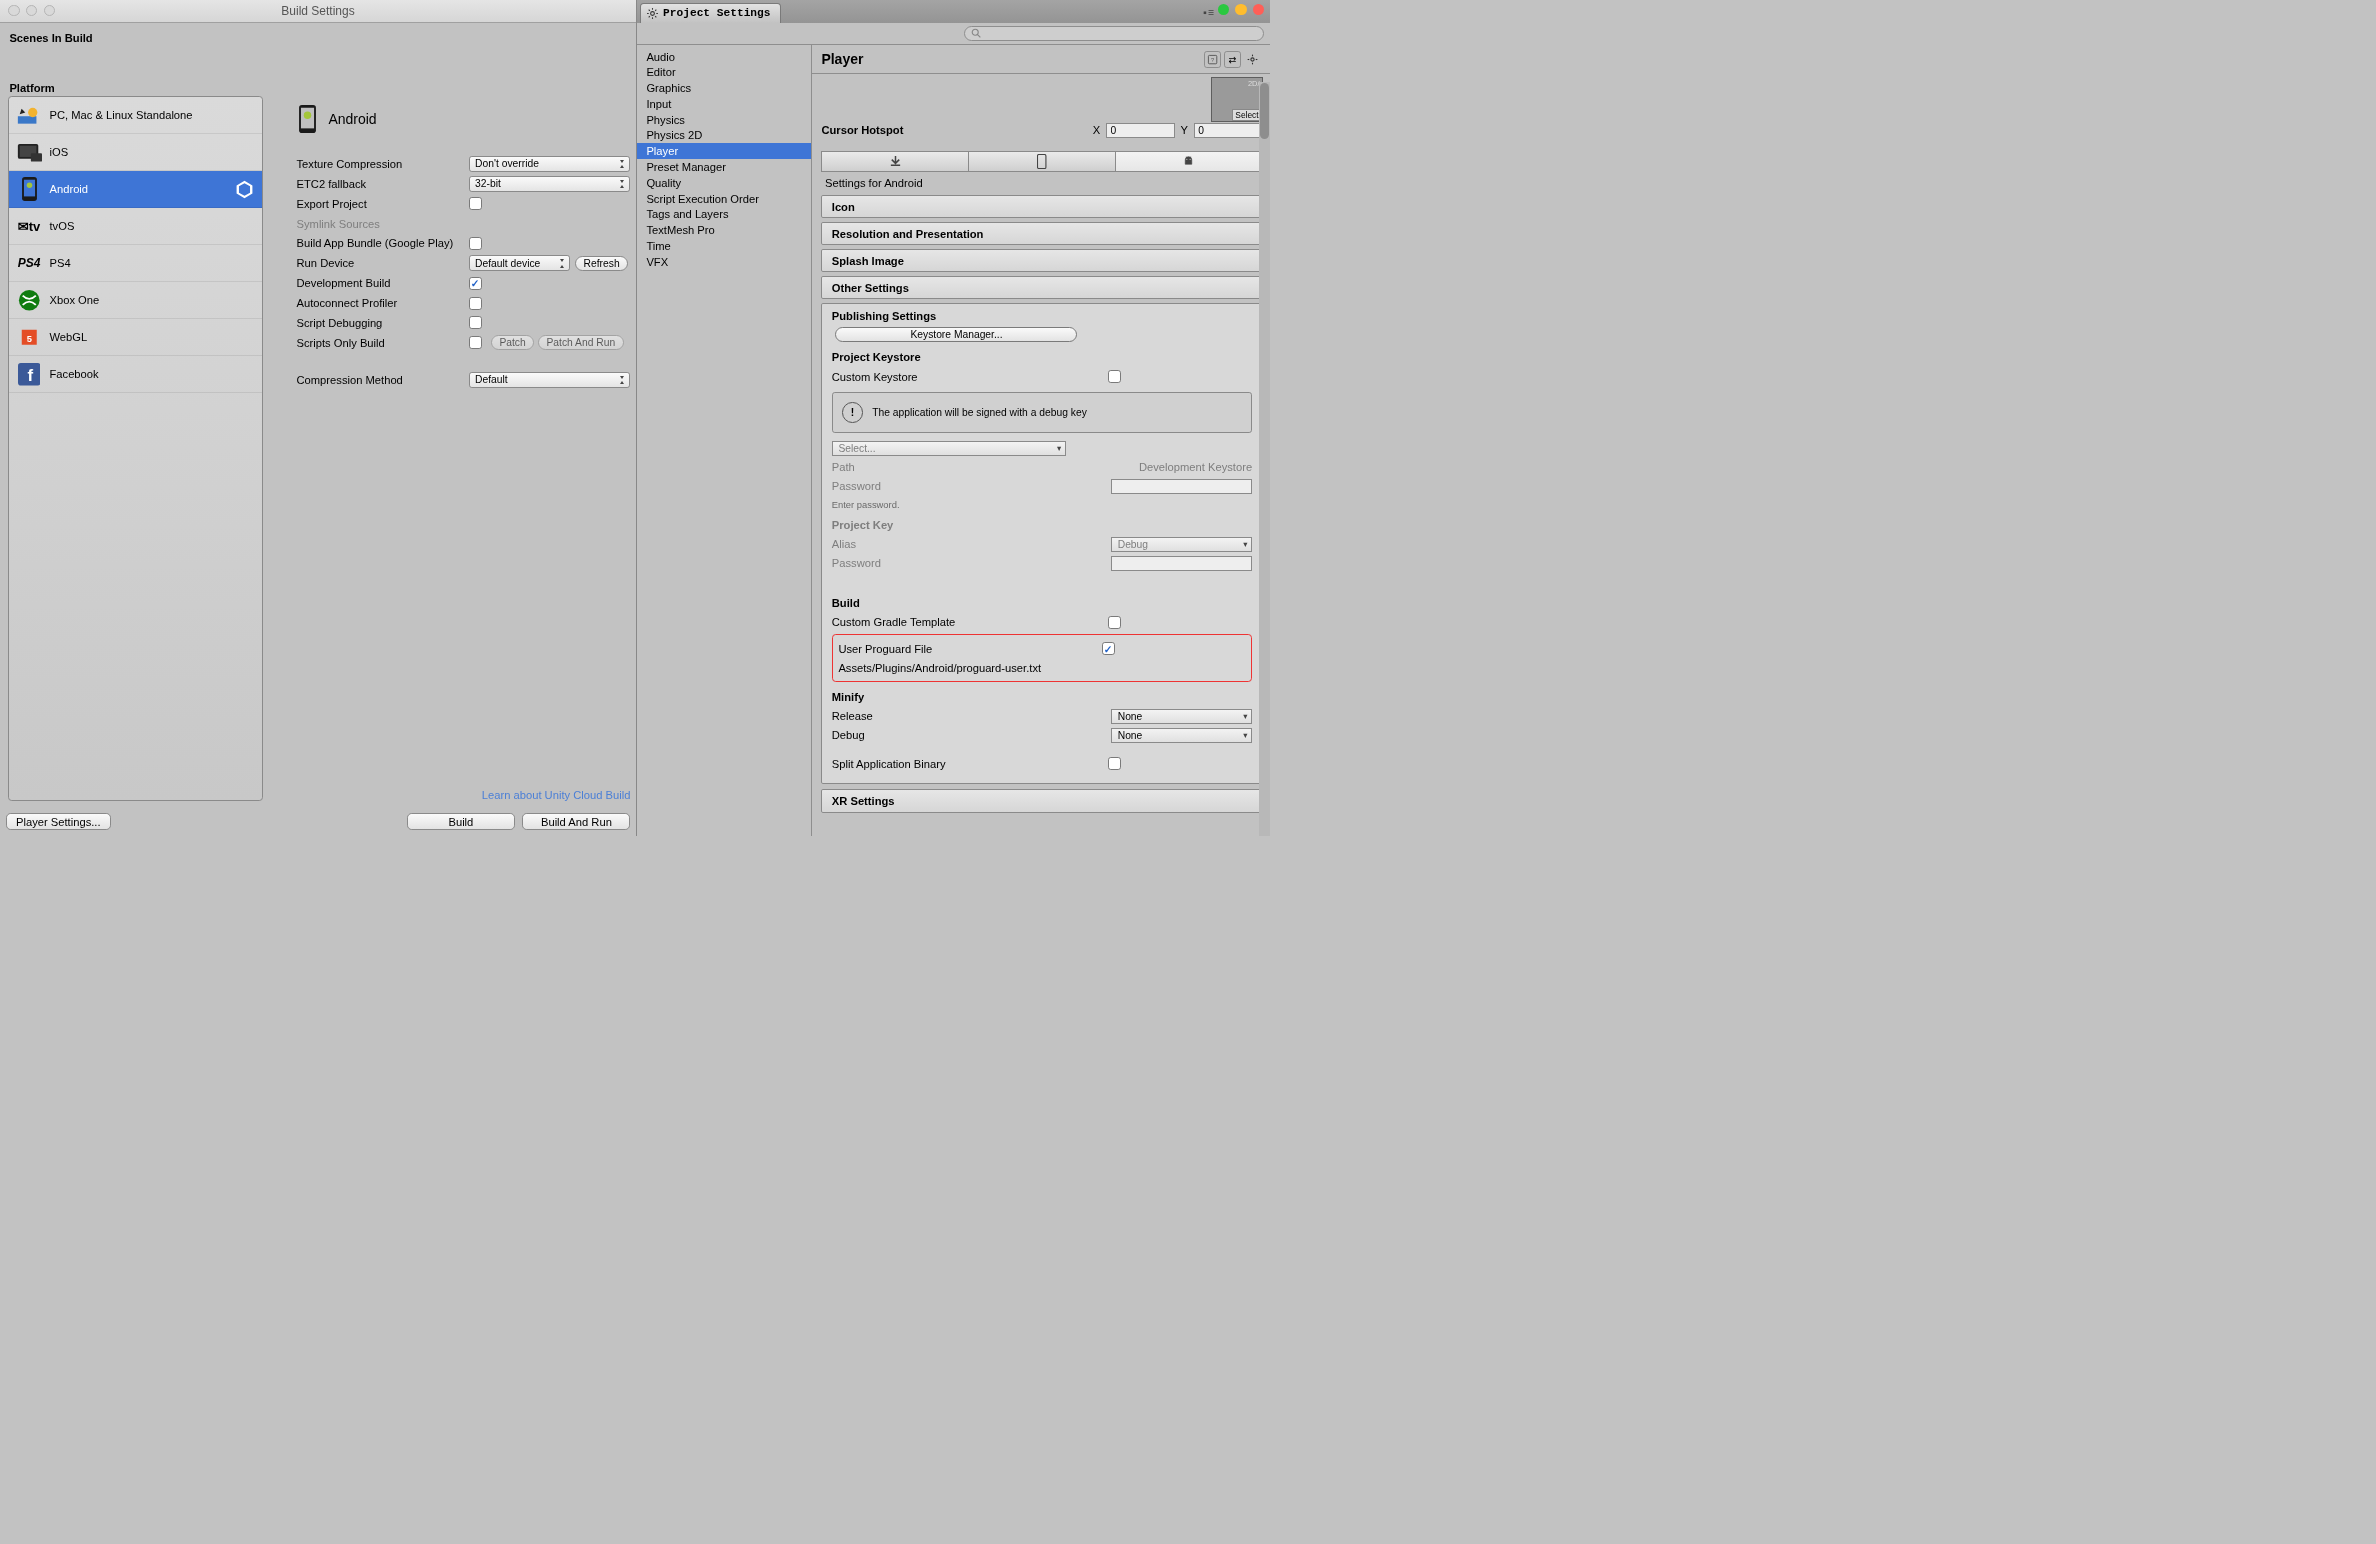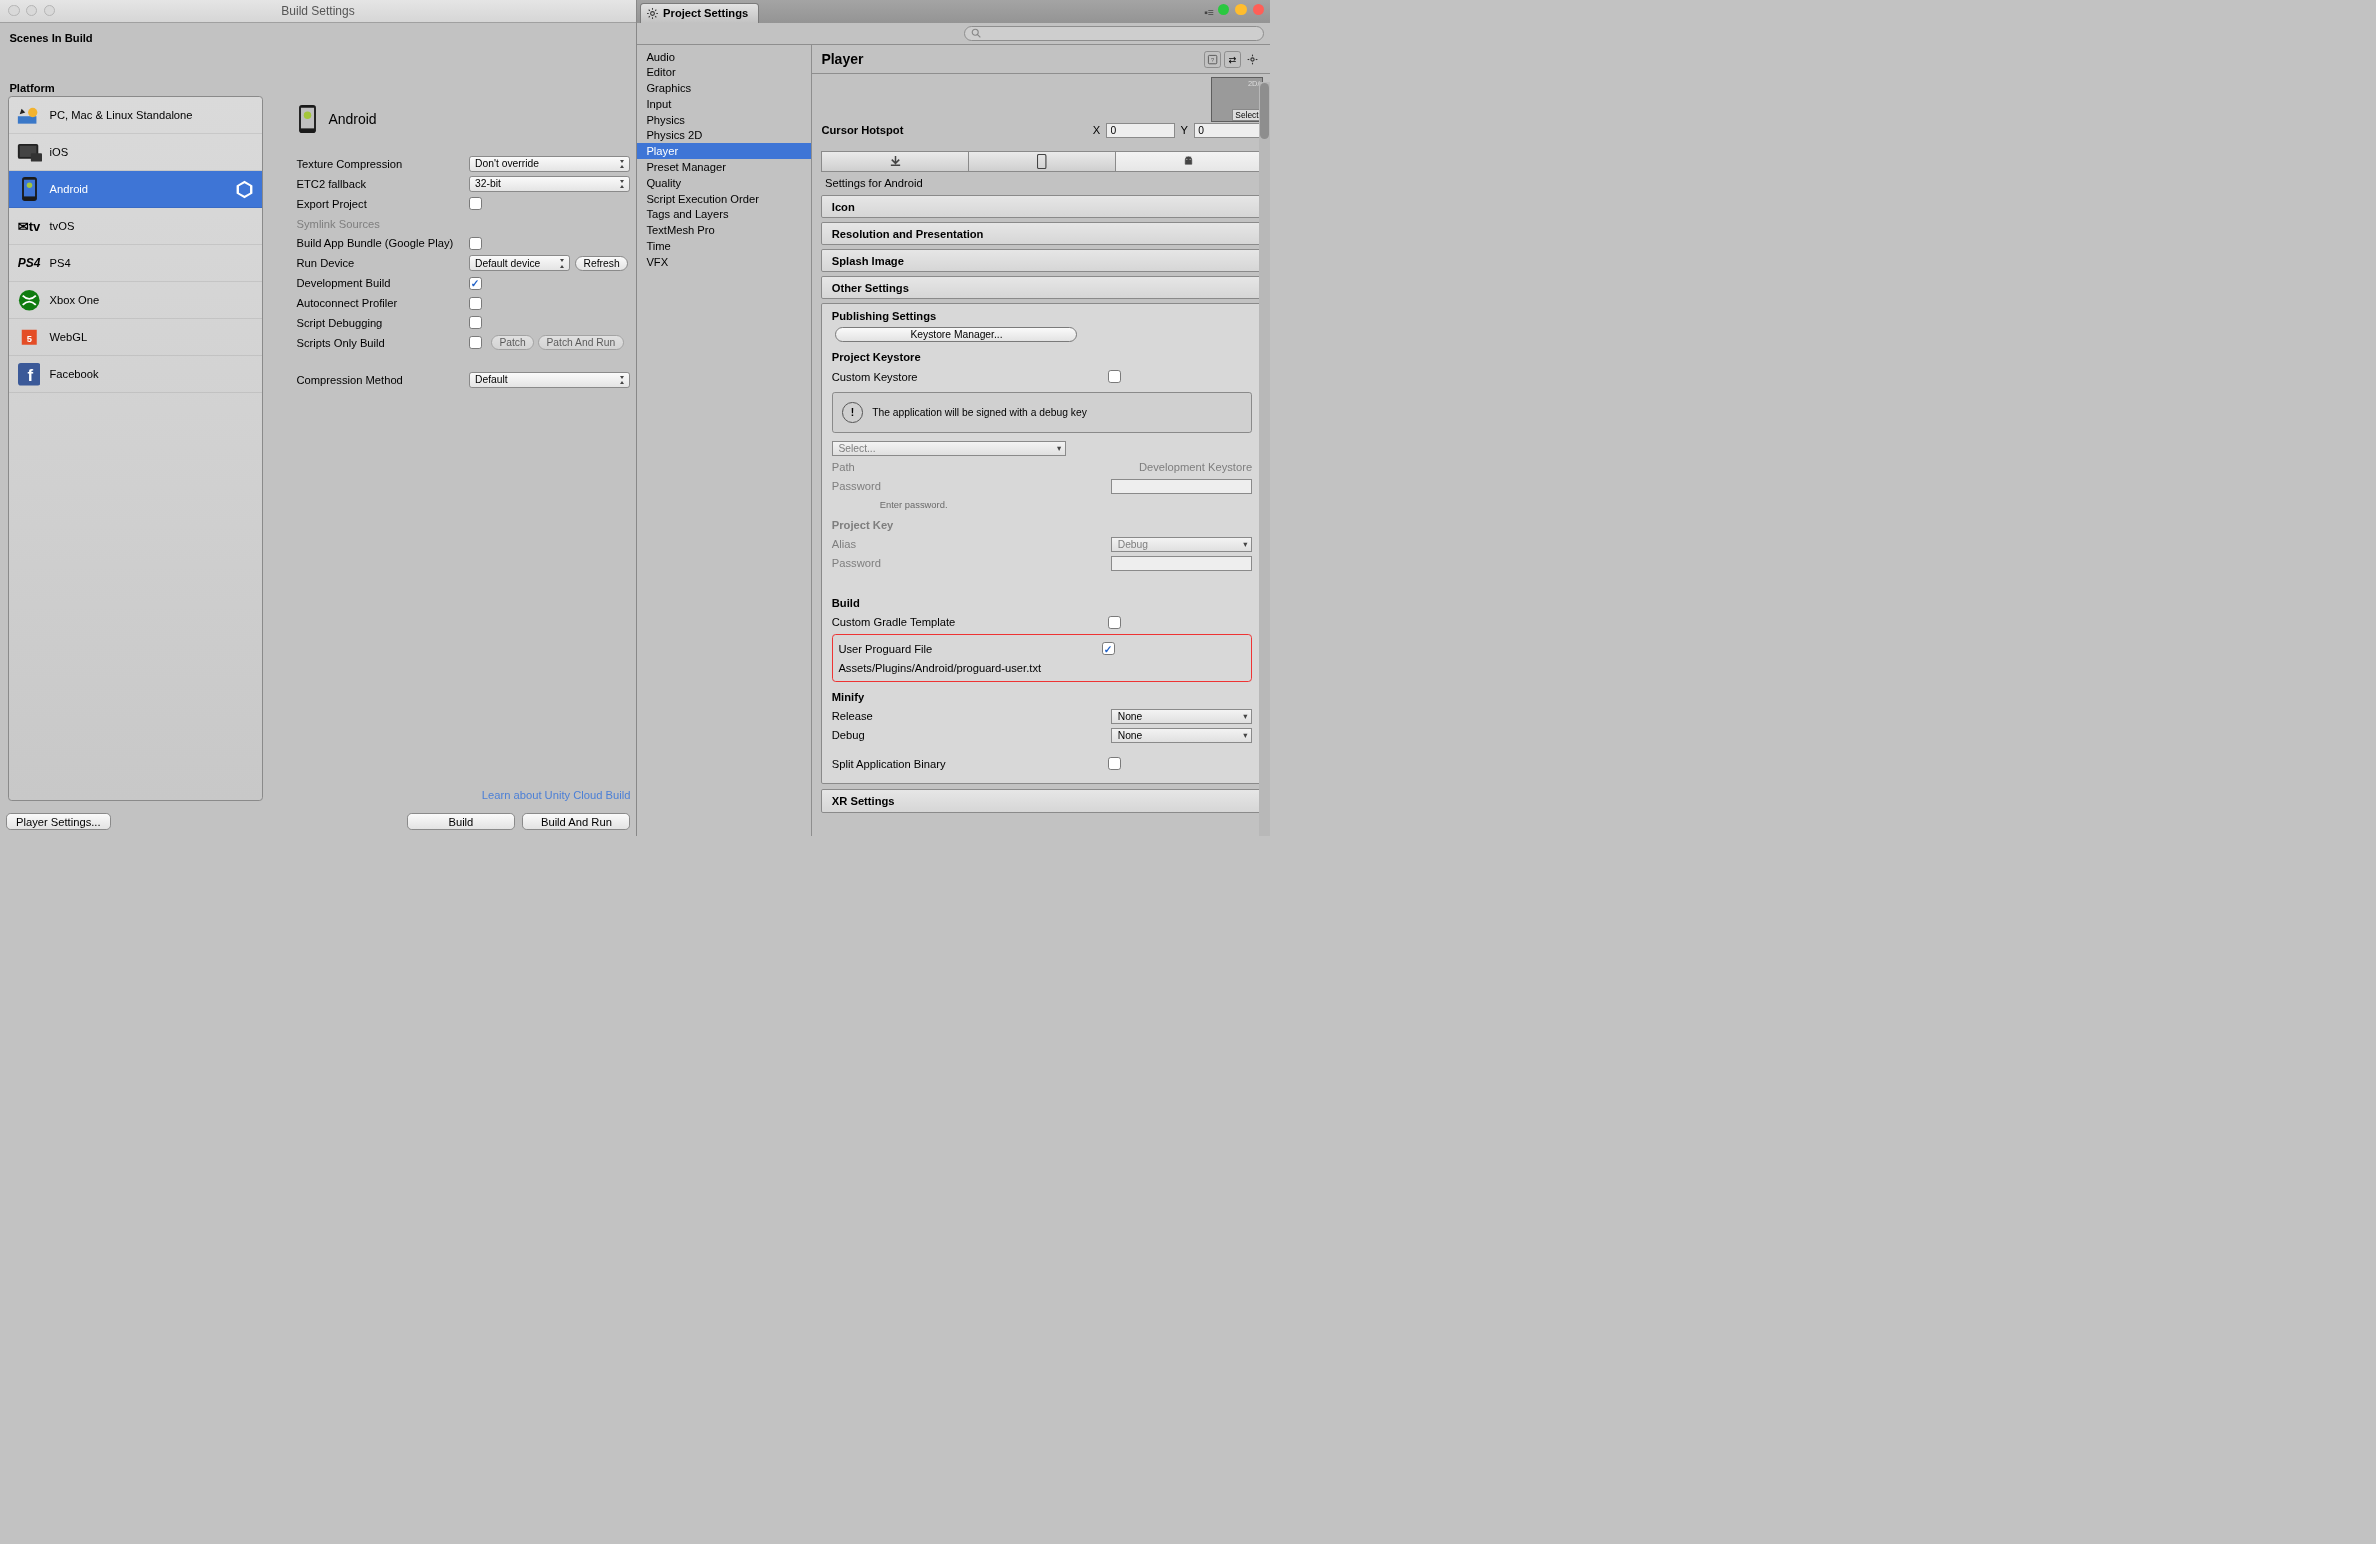--- a/index.html
+++ b/index.html
@@ -90,20 +90,21 @@
   .window-right {
     flex:1;
     display:flex;
     flex-direction:column;
     background:#c2c2c2;
   }
   .tab-strip {
     height:22.5px; display:flex; align-items:flex-end;
     background: linear-gradient(#a4a4a4,#949494);
     position:relative;
+    font-family:Liberation Mono, monospace;
   }
   .tab {
     background: linear-gradient(#e2e2e2,#c2c2c2);
     border:0.9px solid #7a7a7a; border-bottom:none;
     border-radius:3.7px 3.7px 0 0; padding:2.8px 9.4px 2.8px 5.6px; margin-left:2.8px;
     display:flex; align-items:center; gap:3.7px; font-size:11.2px; font-weight:bold;
   }
   .mac-traffic { position:absolute; right:5.6px; top:3.7px; display:flex; gap:6.6px;}
   .mdot { width:11.2px;height:11.2px;border-radius:50%;}
   .green { background:#2ac840;} .yellow{background:#ffbd2e;} .red { background:#ff5f57;}
@@ -161,21 +162,21 @@
   }
   .msgbox .excl { width:20.6px;height:20.6px;border:1.4px solid #555;border-radius:50%;
     display:flex;align-items:center;justify-content:center;font-weight:bold;}
   .dropdown {
     background:linear-gradient(#f3f3f3,#e0e0e0); border:0.9px solid #8a8a8a; height:15px;
     font-size:10.3px; padding:0 17px 0 5.6px; position:relative; display:inline-flex; align-items:center;
     min-width:141px;
   }
   .dropdown::after { content:"▾"; position:absolute; right:3.7px; font-size:8.4px; color:#444;}
   .textfield { height:15px; background:#eee; border:0.9px solid #8a8a8a; min-width:141px;}
-  .note { font-size:9.4px; color:#6a6a6a; margin-top:2.8px;margin-left:48px;}
+  .note { font-size:9.4px; color:#6a6a6a; margin-top:2.8px;}
   .redbox { border:1.9px solid #e33; border-radius:3.7px; padding:3.7px 5.6px; margin:2.8px 0 5.6px 0;}
   .scrollbar { position:absolute; right:0; top:37px; bottom:0; width:11.2px;
     background:#b8b8b8; }
   .scroll-thumb { position:absolute; right:0.9px; top:0.9px; width:9.4px; height:56px;
     background:#8e8e8e; border-radius:4.7px;}
 
   svg { display:block; }
 </style>
 </head>
 <body>

